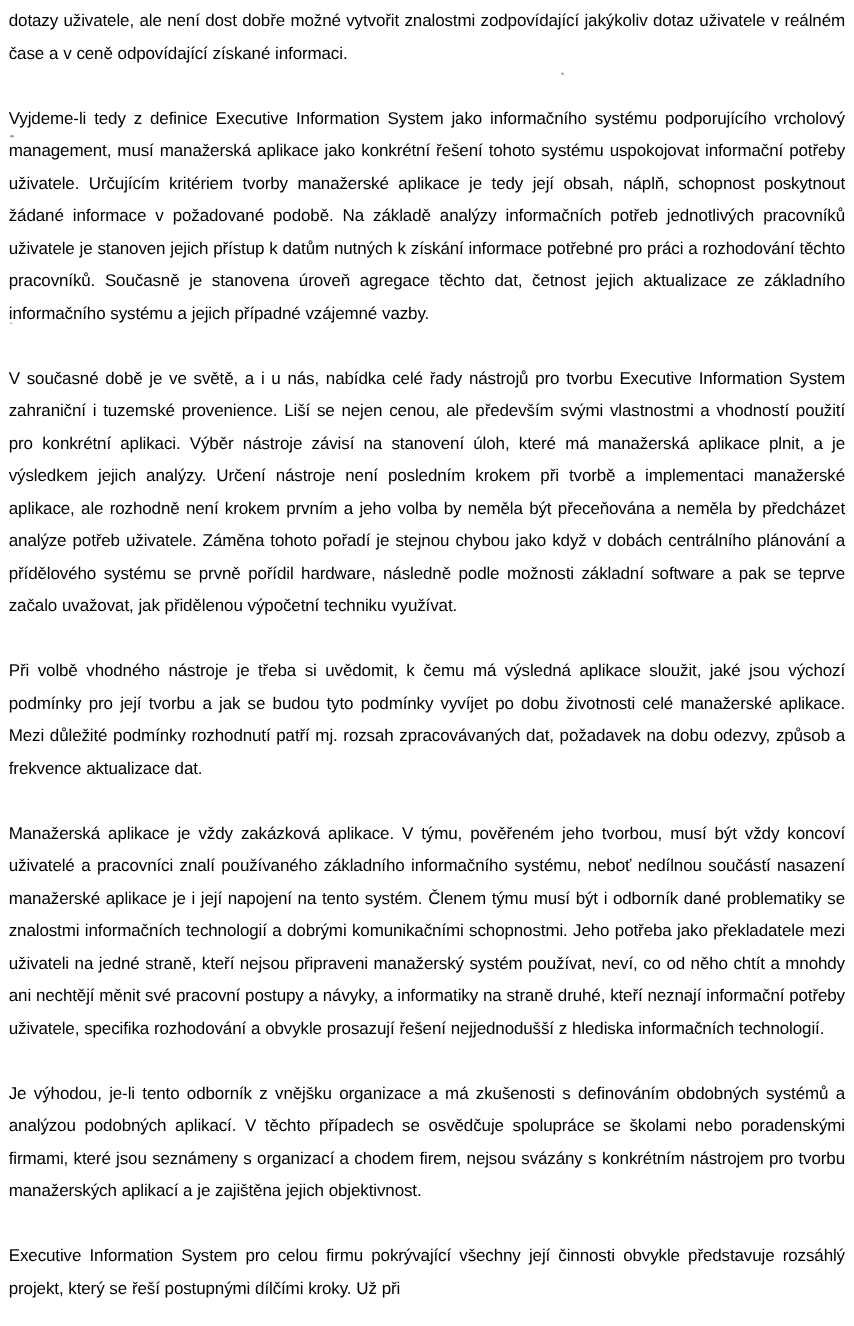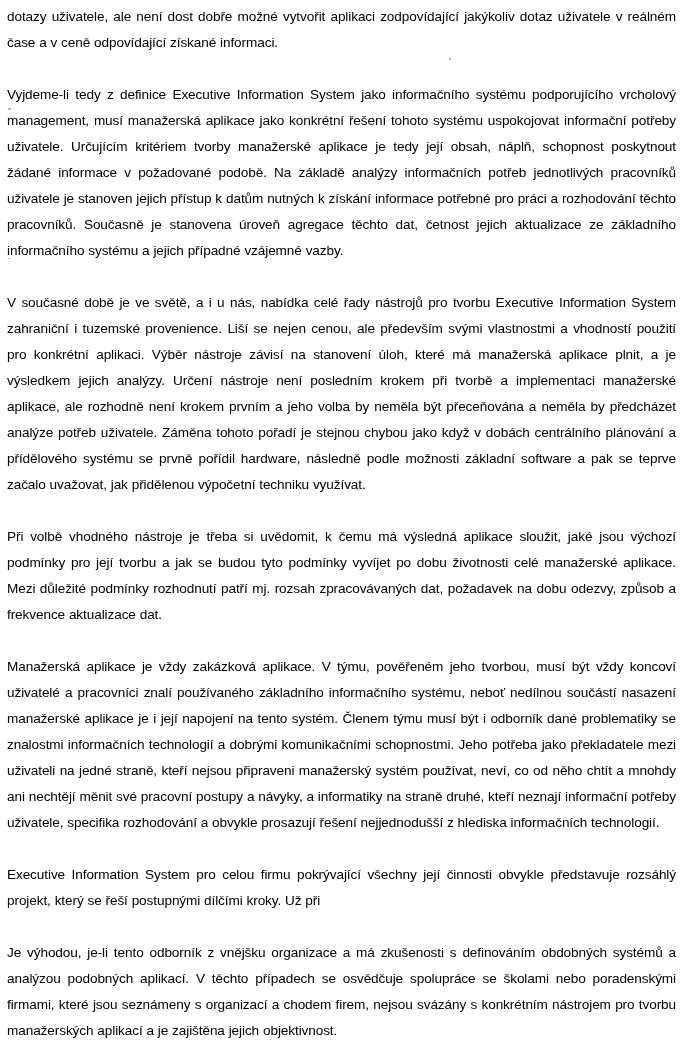--- a/index.html
+++ b/index.html
@@ -65,28 +65,28 @@
 <body>
 
 <div id="page">
 
   <div class="speckle" style="left:449px; top:58px; width:2px; height:2px;"></div>
   <div class="speckle" style="left:8px; top:258px; width:2px; height:1px;"></div>
   <div class="speckle" style="left:8px; top:108px; width:3px; height:2px;"></div>
 
   <div id="text-column">
 
-    <p class="para first">dotazy uživatele, ale není dost dobře možné vytvořit aplikaci zodpovídající jakýkoliv dotaz uživatele v reálném čase a v ceně odpovídající získané informaci.</p>
+    <p class="para first">dotazy uživatele, ale není dost dobře možné vytvořit znalostmi zodpovídající jakýkoliv dotaz uživatele v reálném čase a v ceně odpovídající získané informaci.</p>
 
     <p class="para">Vyjdeme-li tedy z definice Executive Information System jako informačního systému podporujícího vrcholový management, musí manažerská aplikace jako konkrétní řešení tohoto systému uspokojovat informační potřeby uživatele. Určujícím kritériem tvorby manažerské aplikace je tedy její obsah, náplň, schopnost poskytnout žádané informace v požadované podobě. Na základě analýzy informačních potřeb jednotlivých pracovníků uživatele je stanoven jejich přístup k datům nutných k získání informace potřebné pro práci a rozhodování těchto pracovníků. Současně je stanovena úroveň agregace těchto dat, četnost jejich aktualizace ze základního informačního systému a jejich případné vzájemné vazby.</p>
 
     <p class="para">V současné době je ve světě, a i u nás, nabídka celé řady nástrojů pro tvorbu Executive Information System zahraniční i tuzemské provenience. Liší se nejen cenou, ale především svými vlastnostmi a vhodností použití pro konkrétní aplikaci. Výběr nástroje závisí na stanovení úloh, které má manažerská aplikace plnit, a je výsledkem jejich analýzy. Určení nástroje není posledním krokem při tvorbě a implementaci manažerské aplikace, ale rozhodně není krokem prvním a jeho volba by neměla být přeceňována a neměla by předcházet analýze potřeb uživatele. Záměna tohoto pořadí je stejnou chybou jako když v dobách centrálního plánování a přídělového systému se prvně pořídil hardware, následně podle možnosti základní software a pak se teprve začalo uvažovat, jak přidělenou výpočetní techniku využívat.</p>
 
     <p class="para">Při volbě vhodného nástroje je třeba si uvědomit, k čemu má výsledná aplikace sloužit, jaké jsou výchozí podmínky pro její tvorbu a jak se budou tyto podmínky vyvíjet po dobu životnosti celé manažerské aplikace. Mezi důležité podmínky rozhodnutí patří mj. rozsah zpracovávaných dat, požadavek na dobu odezvy, způsob a frekvence aktualizace dat.</p>
 
     <p class="para">Manažerská aplikace je vždy zakázková aplikace. V týmu, pověřeném jeho tvorbou, musí být vždy koncoví uživatelé a pracovníci znalí používaného základního informačního systému, neboť nedílnou součástí nasazení manažerské aplikace je i její napojení na tento systém. Členem týmu musí být i odborník dané problematiky se znalostmi informačních technologií a dobrými komunikačními schopnostmi. Jeho potřeba jako překladatele mezi uživateli na jedné straně, kteří nejsou připraveni manažerský systém používat, neví, co od něho chtít a mnohdy ani nechtějí měnit své pracovní postupy a návyky, a informatiky na straně druhé, kteří neznají informační potřeby uživatele, specifika rozhodování a obvykle prosazují řešení nejjednodušší z hlediska informačních technologií.</p>
 
+    <p class="para">Je výhodou, je-li tento odborník z vnějšku organizace a má zkušenosti s definováním obdobných systémů a analýzou podobných aplikací. V těchto případech se osvědčuje spolupráce se školami nebo poradenskými firmami, které jsou seznámeny s organizací a chodem firem, nejsou svázány s konkrétním nástrojem pro tvorbu manažerských aplikací a je zajištěna jejich objektivnost.</p>
+
     <p class="para">Executive Information System pro celou firmu pokrývající všechny její činnosti obvykle představuje rozsáhlý projekt, který se řeší postupnými dílčími kroky. Už při</p>
-
-    <p class="para">Je výhodou, je-li tento odborník z vnějšku organizace a má zkušenosti s definováním obdobných systémů a analýzou podobných aplikací. V těchto případech se osvědčuje spolupráce se školami nebo poradenskými firmami, které jsou seznámeny s organizací a chodem firem, nejsou svázány s konkrétním nástrojem pro tvorbu manažerských aplikací a je zajištěna jejich objektivnost.</p>
 
   </div>
 </div>
 
 </body></html>

